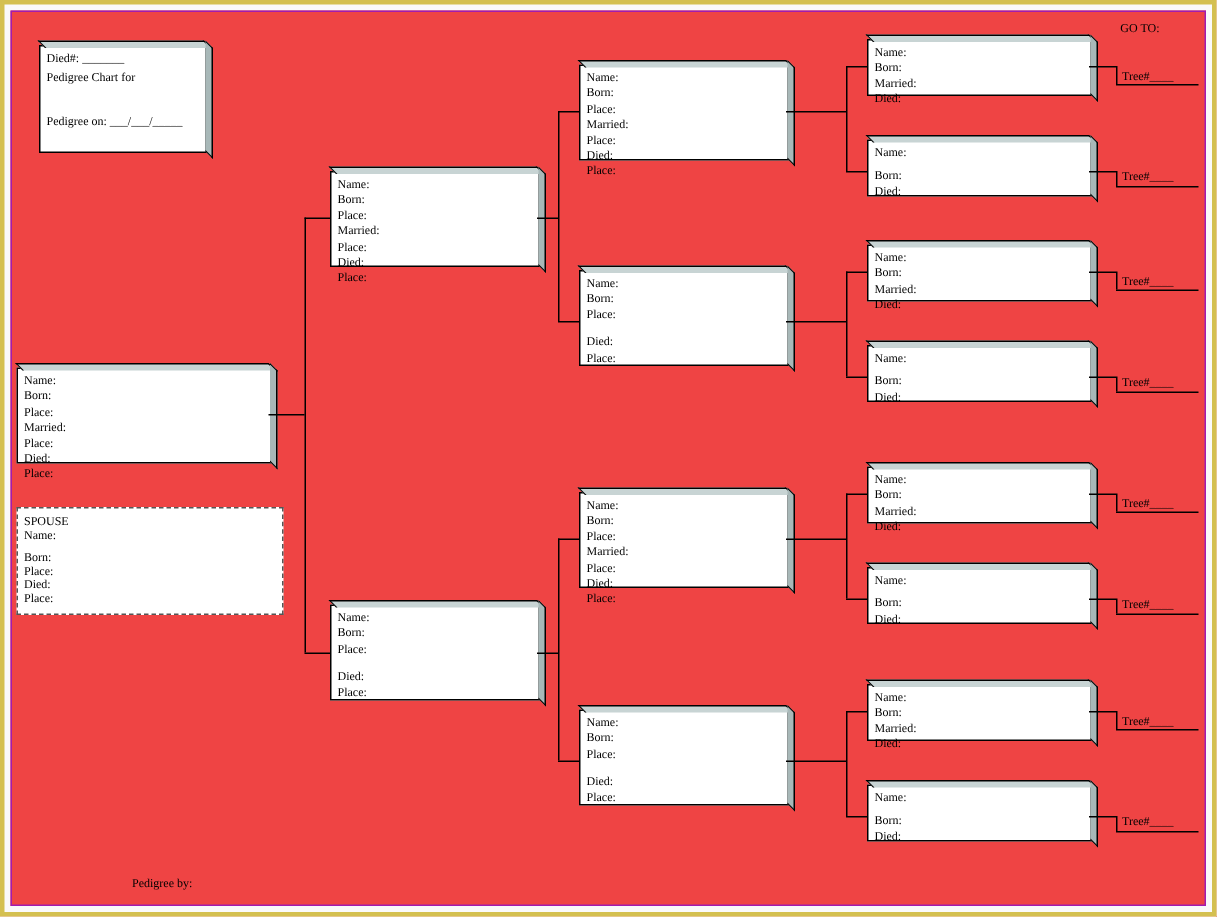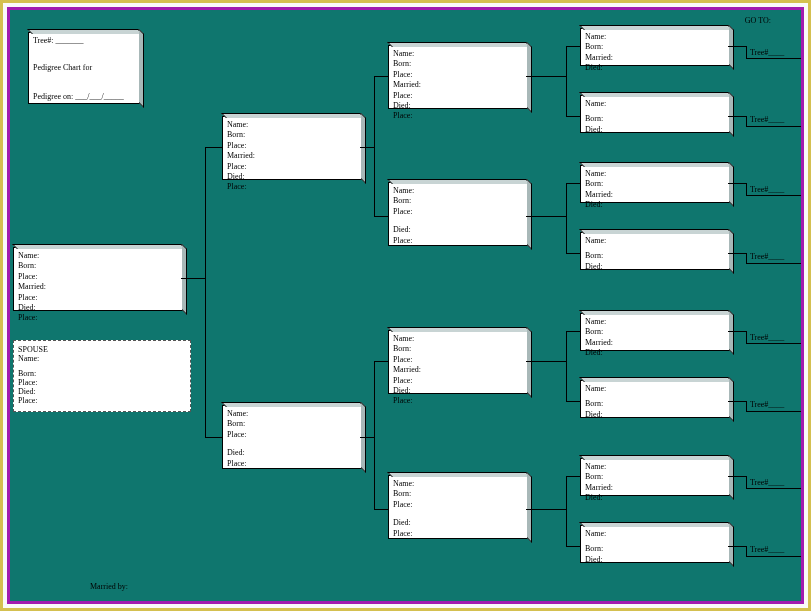--- a/index.html
+++ b/index.html
@@ -1,38 +1,38 @@
 <!DOCTYPE html>
 <html><head>
 <meta charset="utf-8">
 <style>
 body{margin:0;padding:0;font-family:"Times New Roman",serif;font-size:8px;background:#fff}
 .page{width:811px;height:611px;position:relative;border:3px solid #d4c050;box-sizing:border-box;background:#fafafa}
-.inner{position:absolute;inset:4px;border:3px solid #a21caf;background:#0f766e}
+.inner{position:absolute;inset:4px;border:1px solid #a21caf;background:#ef4444}
 .box3d{position:absolute;background:#fff;border:1px solid #000}
 .box3d::before{content:"";position:absolute;top:-4px;left:3px;right:-4px;height:4px;background:#c8d4d4;border:1px solid #000;border-bottom:none;transform:skewX(45deg);transform-origin:bottom}
 .box3d::after{content:"";position:absolute;top:-4px;right:-5px;bottom:0;width:4px;background:#a8b8b8;border:1px solid #000;border-left:none;transform:skewY(45deg);transform-origin:left}
 .box3d .content{padding:3px 4px;line-height:1.3;position:relative;z-index:1}
 .dashed{position:absolute;border:1px dashed #555;background:#fff;padding:4px}
 .hline{position:absolute;height:1px;background:#000}
 .vline{position:absolute;width:1px;background:#000}
 .txt{position:absolute;font-size:8px}
 </style>
 </head>
 <body>
 
 <div class="page">
 <div class="inner">
 
 <div class="txt" style="top:6px;right:30px">GO TO:</div>
 
 <div class="box3d" style="top:22px;left:18px;width:110px;height:70px">
 <div class="content">
-<div><span>Tree#:</span> _______</div>
-<div style="margin-top:17px"><span>Pedigree Chart for</span></div>
+<div><span>Died#:</span> _______</div>
+<div style="margin-top:3px"><span>Pedigree Chart for</span></div>
 <div style="margin-top:18px"><span>Pedigree on:</span> <span>___/___/_____</span></div>
 </div>
 </div>
 
 <div class="box3d" style="top:237px;left:3px;width:168px;height:62px">
 <div class="content">
 <div>Name:</div>
 <div>Born:</div>
 <div>Place:</div>
 <div>Married:</div>
@@ -262,16 +262,16 @@
 <div class="hline" style="top:401px;left:736px;width:55px"></div>
 
 <div class="hline" style="top:466px;left:718px;width:18px"></div>
 <div class="vline" style="top:466px;left:736px;height:12px"></div>
 <div class="hline" style="top:478px;left:736px;width:55px"></div>
 
 <div class="hline" style="top:536px;left:718px;width:18px"></div>
 <div class="vline" style="top:536px;left:736px;height:10px"></div>
 <div class="hline" style="top:546px;left:736px;width:55px"></div>
 
-<div class="txt" style="bottom:10px;left:80px">Married by:</div>
+<div class="txt" style="bottom:10px;left:80px">Pedigree by:</div>
 
 </div>
 </div>
 
 </body></html>

